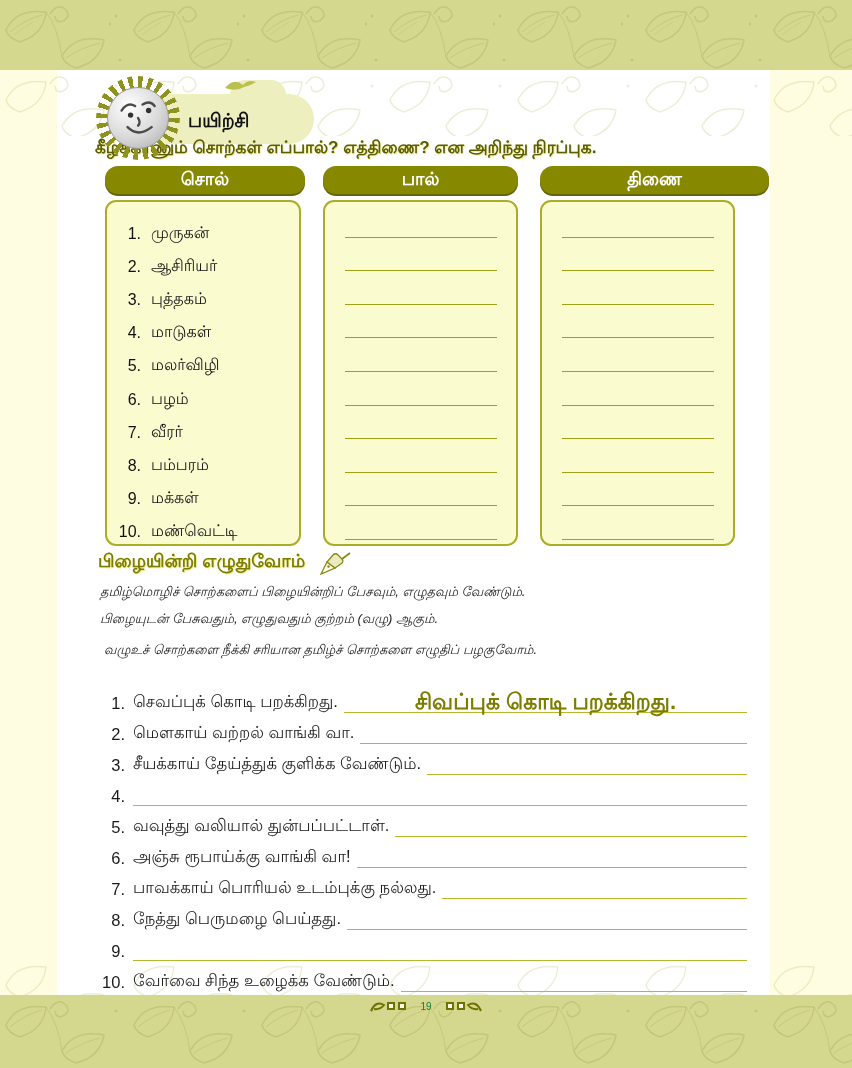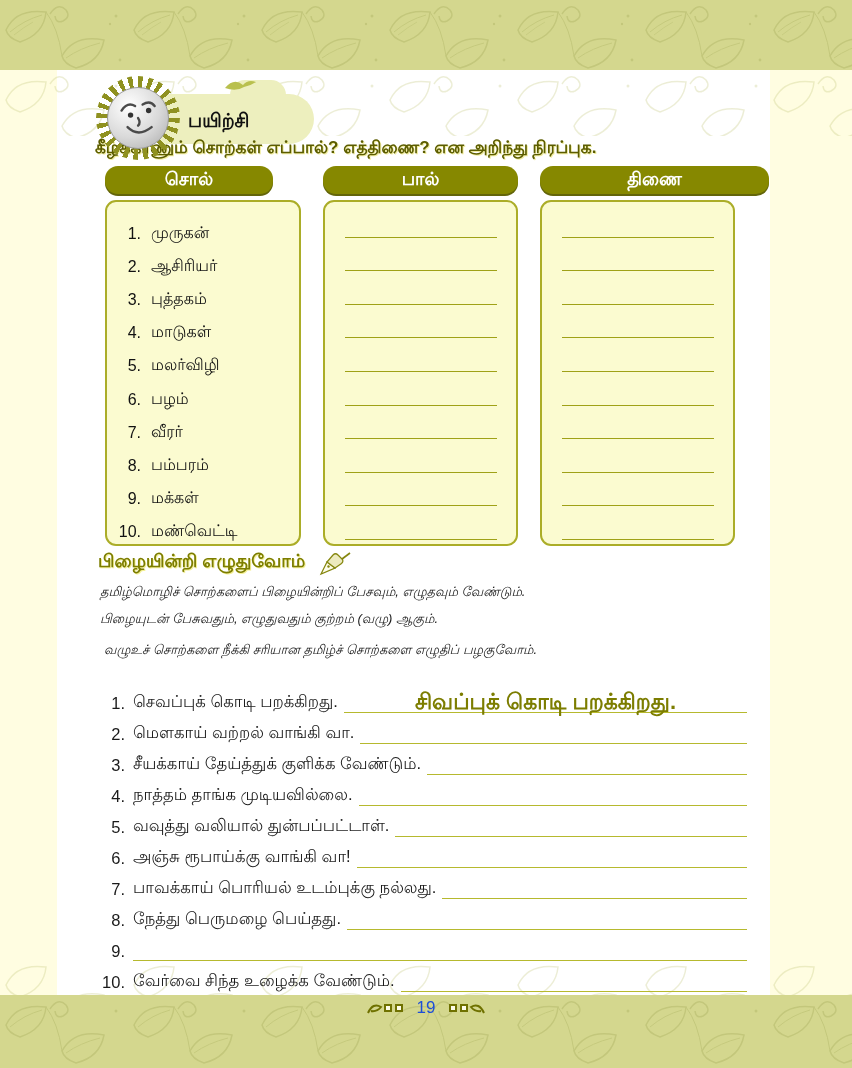--- a/index.html
+++ b/index.html
@@ -30,21 +30,21 @@
   .bird{position:absolute;left:224px;top:76px;z-index:4;}
   .practice-label{position:absolute;left:188px;top:110px;z-index:4;font-size:19px;font-weight:bold;color:#111;}
 
   .instruction{position:absolute;left:95px;top:138px;width:680px;z-index:2;font-size:17px;
          font-weight:bold;color:#5c5d00;text-shadow:1px 1px 0 rgba(240,235,150,.9);}
 
   
   .col-header{position:absolute;top:166px;height:28px;background:#868800;border-radius:13px;
          color:#fff;font-weight:bold;font-size:18px;display:flex;align-items:center;justify-content:center;
          box-shadow:0 2px 0 #63650a;z-index:2;}
-  .ch1{left:105px;width:168px;} .ch2{left:323px;width:195px;} .ch3{left:540px;width:229px;}
+  .ch1{left:105px;width:200px;} .ch2{left:323px;width:195px;} .ch3{left:540px;width:229px;}
   .fill-box{position:absolute;top:200px;height:346px;background:#fbfbd0;border:2px solid #abad28;
          border-radius:11px;box-sizing:border-box;z-index:2;}
   .fb1{left:105px;width:196px;} .fb2{left:323px;width:195px;} .fb3{left:540px;width:195px;}
   .word-list{padding-top:15px;}
   .word-item{display:flex;align-items:center;height:33.2px;font-size:16px;color:#111;}
   .word-item .num{width:34px;text-align:right;margin-right:10px;}
   .line-slot{height:33.6px;display:flex;align-items:flex-end;justify-content:center;}
   .line-slot .bl{width:152px;border-bottom:1.5px solid #9fa117;}
 
   
@@ -57,21 +57,21 @@
   
   .ex{position:absolute;left:95px;top:682px;width:652px;z-index:2;}
   .ex-row{display:flex;align-items:flex-end;height:31px;font-size:16.5px;color:#1a1a1a;}
   .ex-row .num{width:30px;text-align:right;margin-right:8px;flex:none;}
   .ex-row .sent{white-space:nowrap;margin-right:6px;flex:none;}
   .ex-row .fill{flex:1;border-bottom:1.4px solid #b6b92e;text-align:center;color:#7c7d00;
          font-weight:bold;font-size:22px;height:20px;line-height:20px;}
 
   .footer{position:absolute;left:0;top:998px;width:852px;z-index:3;display:flex;
          align-items:center;justify-content:center;gap:10px;}
-  .footer .pg{font-size:17px;color:#1d4ed8;}
+  .footer .pg{font-size:10px;color:#15803d;}
   .orn.mirror{transform:scaleX(-1);}
 </style>
 </head>
 <body>
 
 <div class="page">
 
   <div class="side-strip left"></div>
   <div class="side-strip right"></div>
 
@@ -306,21 +306,20 @@
         <span class="sent">மௌகாய் வற்றல் வாங்கி வா.</span>
         <div class="fill"></div>
       </div>
     <div class="ex-row">
         <span class="num">3.</span>
         <span class="sent">சீயக்காய் தேய்த்துக் குளிக்க வேண்டும்.</span>
         <div class="fill"></div>
       </div>
     <div class="ex-row">
         <span class="num">4.</span>
-        <span class="sent">நாத்தம் தாங்க முடியவில்லை.</span>
         <div class="fill"></div>
       </div>
     <div class="ex-row">
         <span class="num">5.</span>
         <span class="sent">வவுத்து வலியால் துன்பப்பட்டாள்.</span>
         <div class="fill"></div>
       </div>
     <div class="ex-row">
         <span class="num">6.</span>
         <span class="sent">அஞ்சு ரூபாய்க்கு வாங்கி வா!</span>

